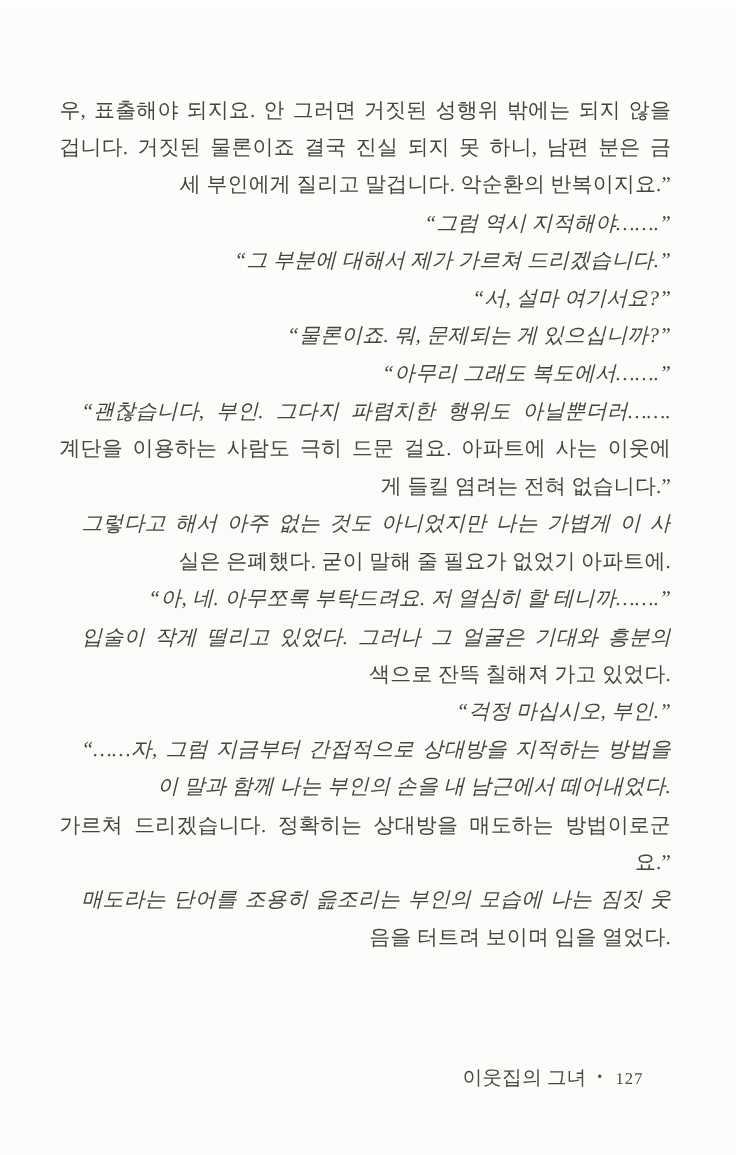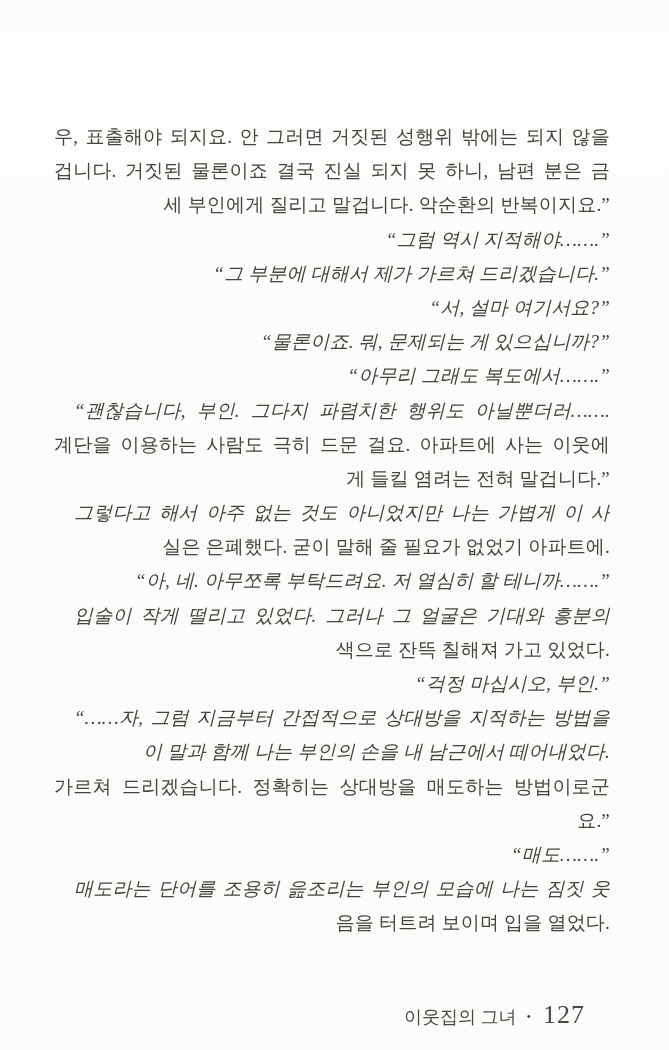--- a/index.html
+++ b/index.html
@@ -11,21 +11,20 @@
     height: 1050px;
     position: relative;
     background: #fcfcfb;
     overflow: hidden;
     font-family: "Liberation Serif", "DejaVu Serif", serif;
   }
   .page {
     position: absolute;
     inset: 0;
     background: linear-gradient(180deg, #fdfdfc 0%, #fbfbfa 50%, #fcfcfb 100%);
-    margin-top: 36px;
   }
   .text-block {
     position: absolute;
     left: 54px;
     top: 84px;
     width: 556px;
     color: #46443f;
     font-size: 19px;
     letter-spacing: 0.2px;
   }
@@ -53,52 +52,51 @@
     line-height: 26px;
     white-space: nowrap;
   }
   .footer .bullet {
     display: inline-block;
     margin: 0 12px 0 10px;
     font-size: 13px;
     vertical-align: 2px;
   }
   .footer .page-num {
-    font-size: 26px;
+    font-size: 15px;
     letter-spacing: 1px;
   }
 </style>
 </head>
 <body>
 
 <div class="page">
 
   <div class="text-block">
     <div class="line fill">우, 표출해야 되지요. 안 그러면 거짓된 성행위 밖에는 되지 않을</div>
     <div class="line fill">겁니다. 거짓된 물론이죠 결국 진실 되지 못 하니, 남편 분은 금</div>
     <div class="line">세 부인에게 질리고 말겁니다. 악순환의 반복이지요.”</div>
     <div class="line indent">“그럼 역시 지적해야…….”</div>
     <div class="line indent">“그 부분에 대해서 제가 가르쳐 드리겠습니다.”</div>
     <div class="line indent">“서, 설마 여기서요?”</div>
     <div class="line indent">“물론이죠. 뭐, 문제되는 게 있으십니까?”</div>
     <div class="line indent">“아무리 그래도 복도에서…….”</div>
     <div class="line indent fill">“괜찮습니다, 부인. 그다지 파렴치한 행위도 아닐뿐더러…….</div>
     <div class="line fill">계단을 이용하는 사람도 극히 드문 걸요. 아파트에 사는 이웃에</div>
-    <div class="line">게 들킬 염려는 전혀 말겁니다.”</div>
+    <div class="line">게 들킬 염려는 전혀 없습니다.”</div>
     <div class="line indent fill">그렇다고 해서 아주 없는 것도 아니었지만 나는 가볍게 이 사</div>
     <div class="line">실은 은폐했다. 굳이 말해 줄 필요가 없었기 아파트에.</div>
     <div class="line indent">“아, 네. 아무쪼록 부탁드려요. 저 열심히 할 테니까…….”</div>
     <div class="line indent fill">입술이 작게 떨리고 있었다. 그러나 그 얼굴은 기대와 흥분의</div>
     <div class="line">색으로 잔뜩 칠해져 가고 있었다.</div>
     <div class="line indent">“걱정 마십시오, 부인.”</div>
     <div class="line indent fill">“……자, 그럼 지금부터 간접적으로 상대방을 지적하는 방법을</div>
     <div class="line indent">이 말과 함께 나는 부인의 손을 내 남근에서 떼어내었다.</div>
     <div class="line fill">가르쳐 드리겠습니다. 정확히는 상대방을 매도하는 방법이로군</div>
     <div class="line">요.”</div>
-    <div class="line indent">“매도…….”</div>
     <div class="line indent fill">매도라는 단어를 조용히 읊조리는 부인의 모습에 나는 짐짓 웃</div>
     <div class="line">음을 터트려 보이며 입을 열었다.</div>
   </div>
 
   <div class="footer">
     <span>이웃집의 그녀</span><span class="bullet">•</span><span class="page-num">127</span>
   </div>
 
 </div>
 

